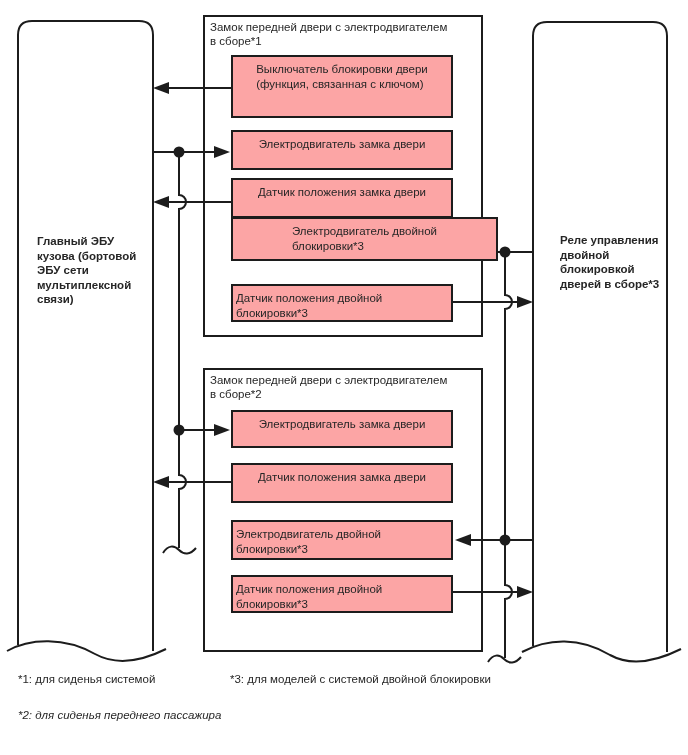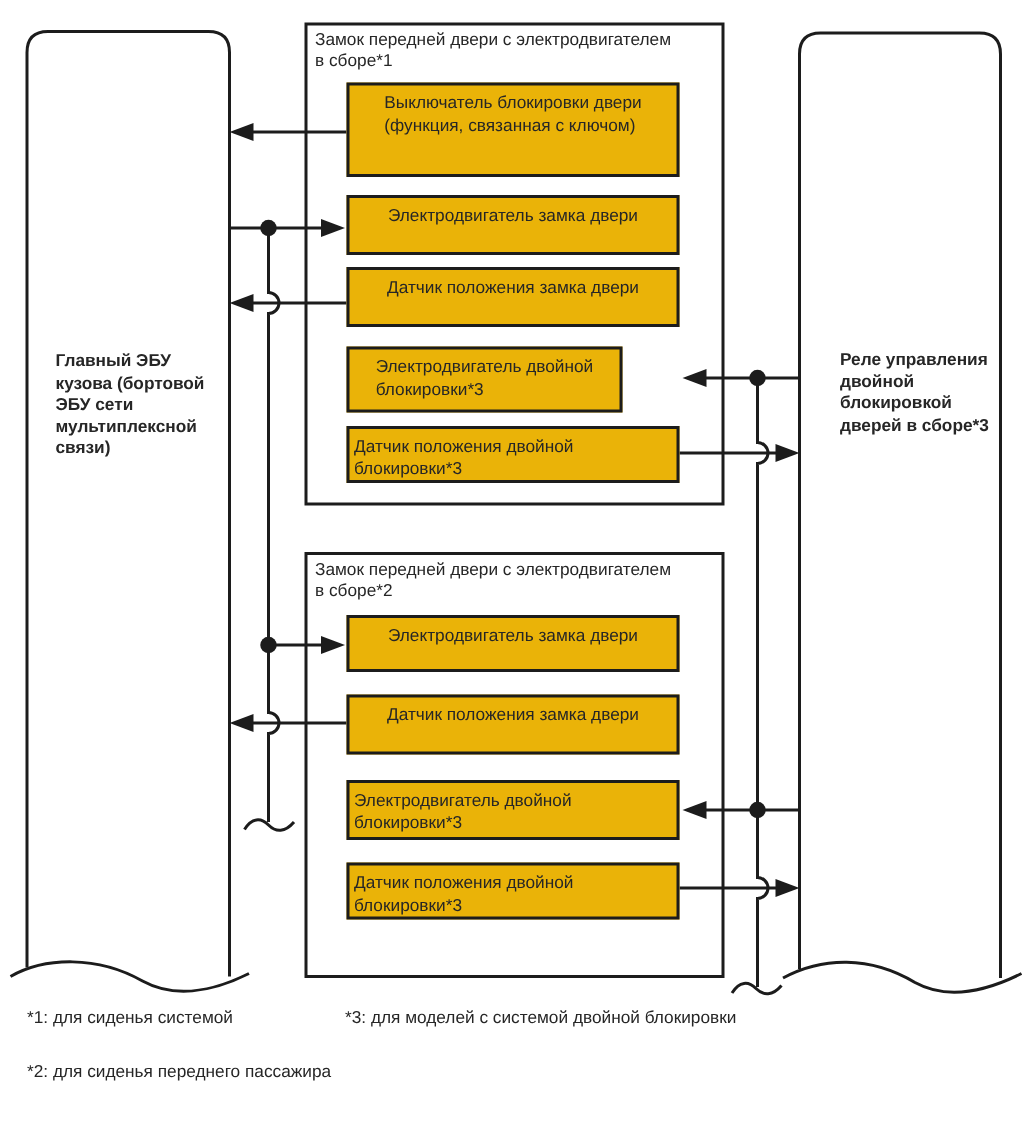--- a/index.html
+++ b/index.html
@@ -25,21 +25,21 @@
   .outer-box {
     position: absolute;
     border: 2px solid #1c1c1c;
     background: transparent;
     z-index: 2;
     box-sizing: border-box;
   }
   .inner-box {
     position: absolute;
     border: 2px solid #1c1c1c;
-    background: #eab308;
+    background: #fca5a5;
     z-index: 3;
     box-sizing: border-box;
   }
   .box-label {
     font-size: 11.5px;
     line-height: 14.5px;
     white-space: pre-line;
     width: fit-content;
     margin: 5px auto 0 auto;
     text-align: left;
@@ -139,21 +139,21 @@
   <div class="inner-box" style="left:231px; top:55px; width:222px; height:63px;">
     <div class="box-label">Выключатель блокировки двери
 (функция, связанная с ключом)</div>
   </div>
   <div class="inner-box" style="left:231px; top:130px; width:222px; height:40px;">
     <div class="box-label">Электродвигатель замка двери</div>
   </div>
   <div class="inner-box" style="left:231px; top:178px; width:222px; height:40px;">
     <div class="box-label">Датчик положения замка двери</div>
   </div>
-  <div class="inner-box" style="left:231px; top:231px; width:184px; height:44px;">
+  <div class="inner-box" style="left:231px; top:217px; width:267px; height:44px;">
     <div class="box-label">Электродвигатель двойной
 блокировки*3</div>
   </div>
   <div class="inner-box" style="left:231px; top:284px; width:222px; height:38px;">
     <div class="box-label">Датчик положения двойной блокировки*3</div>
   </div>
 
   <div class="outer-box" style="left:203px; top:368px; width:280px; height:284px;"></div>
   <div class="outer-title" style="left:210px; top:373px; width:268px;">Замок передней двери с электродвигателем
 в сборе*2</div>
@@ -166,15 +166,15 @@
   </div>
   <div class="inner-box" style="left:231px; top:520px; width:222px; height:40px;">
     <div class="box-label">Электродвигатель двойной блокировки*3</div>
   </div>
   <div class="inner-box" style="left:231px; top:575px; width:222px; height:38px;">
     <div class="box-label">Датчик положения двойной блокировки*3</div>
   </div>
 
   <div class="footnote" style="left:18px; top:672px;">*1: для сиденья системой</div>
   <div class="footnote" style="left:230px; top:672px;">*3: для моделей с системой двойной блокировки</div>
-  <div class="footnote" style="left:18px; top:708px;">*2: для сиденья переднего пассажира</div>
+  <div class="footnote" style="left:18px; top:708px;font-style:italic;">*2: для сиденья переднего пассажира</div>
 
 </div>
 
 </body></html>

